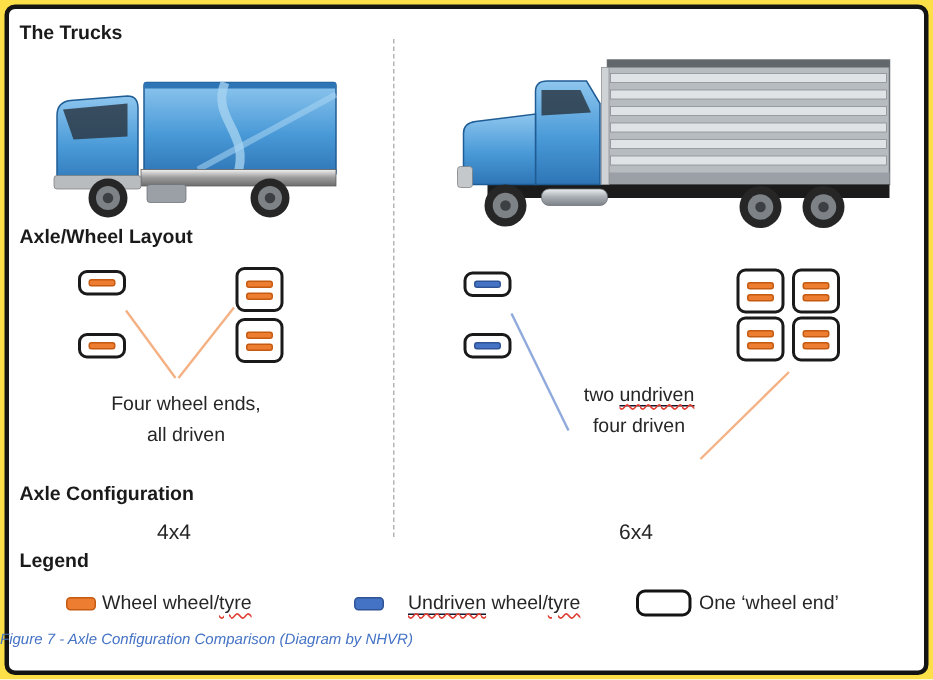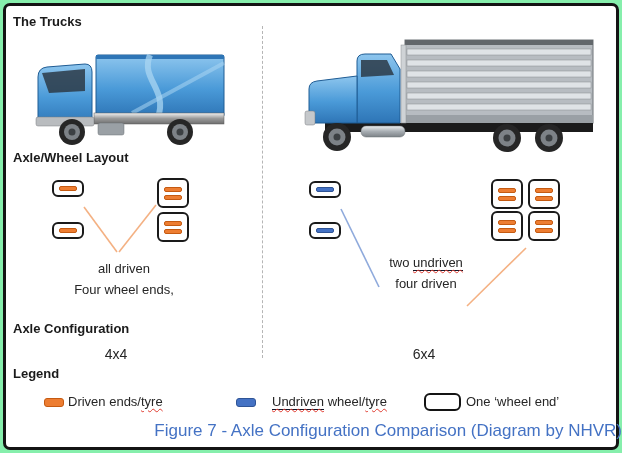--- a/index.html
+++ b/index.html
@@ -1,18 +1,18 @@
 <!DOCTYPE html>
 <html><head>
 <meta charset="utf-8">
 <style>
   * { margin:0; padding:0; box-sizing:border-box; }
   html,body { width:622px; height:453px; }
   body { font-family:"Liberation Sans", sans-serif; background:#fff; }
-  .canvas { position:relative; width:622px; height:453px; background:#86efac; overflow:hidden; }
+  .canvas { position:relative; width:622px; height:453px; background:#fde047; overflow:hidden; }
   .frame { position:absolute; inset:3px; border:3px solid #141414; border-radius:7px; background:#fff; }
   .divider { position:absolute; left:262px; top:26px; height:332px; width:0;
              border-left:1px dashed #b5b5b5; }
   .heading { position:absolute; font-size:13px; font-weight:bold; color:#1a1a1a; }
   #h-trucks { left:13px; top:14px; }
   #h-layout { left:13px; top:150px; }
   #h-config { left:13px; top:321px; }
   #h-legend { left:13px; top:366px;text-align:center; }
 
   .truck { position:absolute; }
@@ -43,22 +43,22 @@
   .swatch { position:absolute; top:5px; width:20px; height:9px; border-radius:3px; }
   #swatch-driven   { left:44px;  background:#ED7D31; border:1px solid #C55A11; }
   #swatch-undriven { left:236px; background:#4472C4; border:1px solid #2F5496; }
   #swatch-wheelend { left:424px; top:0; width:37px; height:18px; background:#fff;
                      border:2px solid #141414; border-radius:6px; }
   .legend-label { position:absolute; top:1px; font-size:13px; color:#262626; white-space:nowrap; }
   #label-driven   { left:68px; }
   #label-undriven { left:260px;margin-left:12px; }
   #label-wheelend { left:466px; }
 
-  .caption { position:absolute; left:0; top:421px; width:622px; text-align:right;
-             font-size:17px; color:#4472C4; }
+  .caption { position:absolute; left:0; top:421px; width:622px; text-align:left;
+             font-size:10px; font-style:italic; color:#4472C4; }
 
   .lines-overlay { position:absolute; left:0; top:0; width:622px; height:453px; pointer-events:none; }
 </style>
 </head>
 <body>
 
 <div class="canvas">
   <div class="frame"></div>
   <div class="divider"></div>
 
@@ -176,34 +176,34 @@
   <div class="wheel-box double" style="left:491px; top:211px;">
       <span class="bar orange"></span>
       <span class="bar orange"></span>
     </div>
   <div class="wheel-box double" style="left:528px; top:211px;">
       <span class="bar orange"></span>
       <span class="bar orange"></span>
     </div>
 
   <div class="annotation" id="annot-left">
+    <div>Four wheel ends,</div>
     <div>all driven</div>
-    <div>Four wheel ends,</div>
   </div>
   <div class="annotation" id="annot-right">
     <div><span>two </span><span class="solid-u"><span class="squiggle">undriven</span></span></div>
     <div>four driven</div>
   </div>
 
   <div class="config-value" id="config-left">4x4</div>
   <div class="config-value" id="config-right">6x4</div>
 
   <div class="legend-row">
     <span class="swatch" id="swatch-driven"></span>
-    <span class="legend-label" id="label-driven"><span>Driven ends/</span><span class="squiggle">tyre</span></span>
+    <span class="legend-label" id="label-driven"><span>Wheel wheel/</span><span class="squiggle">tyre</span></span>
     <span class="swatch" id="swatch-undriven"></span>
     <span class="legend-label" id="label-undriven"><span class="solid-u"><span class="squiggle">Undriven</span></span><span> wheel/</span><span class="squiggle">tyre</span></span>
     <span class="swatch" id="swatch-wheelend"></span>
     <span class="legend-label" id="label-wheelend">One ‘wheel end’</span>
   </div>
 
   <div class="caption">Figure 7 - Axle Configuration Comparison (Diagram by NHVR)</div>
 </div>
 
 </body></html>

